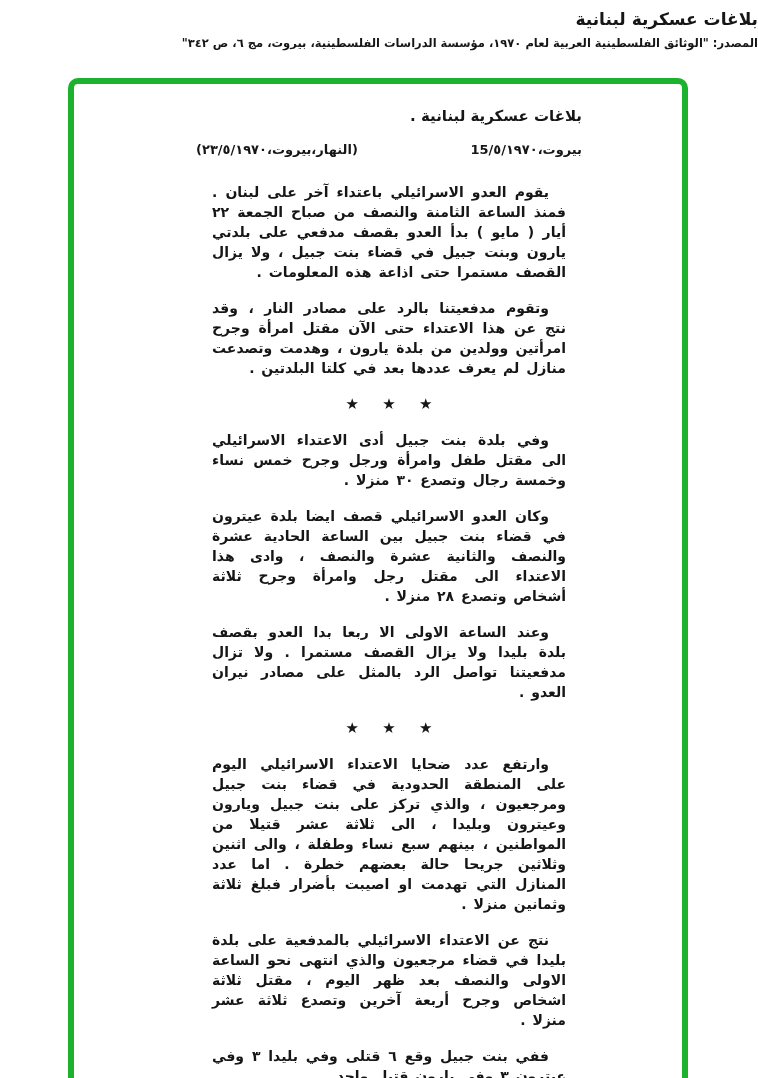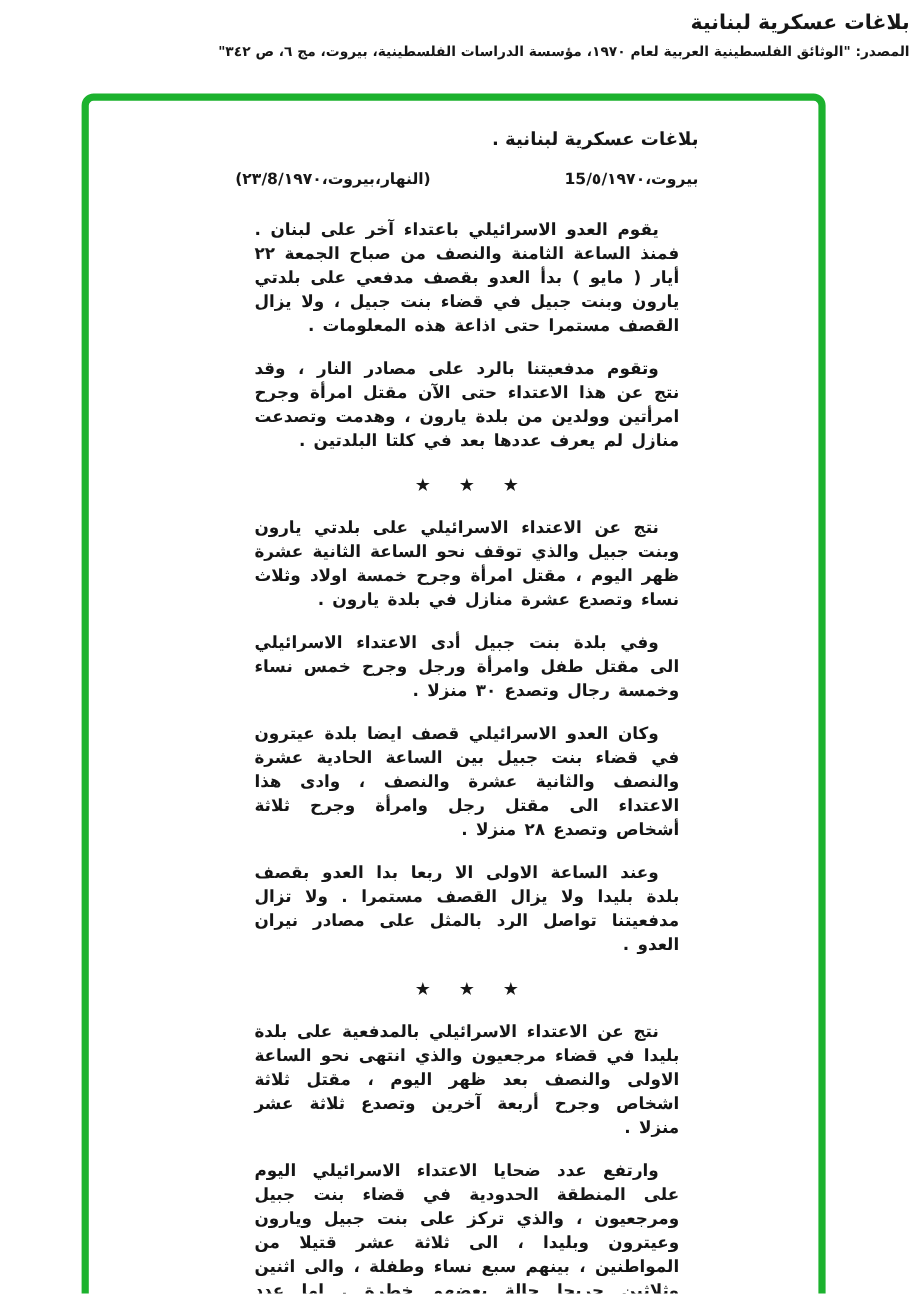--- a/index.html
+++ b/index.html
@@ -108,30 +108,29 @@
 <div class="page-header">
   <div class="title">بلاغات عسكرية لبنانية</div>
   <div class="source">المصدر: "الوثائق الفلسطينية العربية لعام ١٩٧٠، مؤسسة الدراسات الفلسطينية، بيروت، مج ٦، ص ٣٤٢"</div>
 </div>
 
 <div class="doc-frame" id="doc-frame" style="border-color: rgb(28, 178, 46);">
   <div class="doc-content">
     <div class="doc-title">بلاغات عسكرية لبنانية .</div>
     <div class="dateline">
       <span>بيروت،15/٥/١٩٧٠</span>
-      <span>(النهار،بيروت،٢٣/8/١٩٧٠)</span>
+      <span>(النهار،بيروت،٢٣/٥/١٩٧٠)</span>
     </div>
     <div class="doc-body" id="doc-body">
         <p>يقوم العدو الاسرائيلي باعتداء آخر على لبنان . فمنذ الساعة الثامنة والنصف من صباح الجمعة ٢٢ أيار ( مايو ) بدأ العدو بقصف مدفعي على بلدتي يارون وبنت جبيل في قضاء بنت جبيل ، ولا يزال القصف مستمرا حتى اذاعة هذه المعلومات .</p>
         <p>وتقوم مدفعيتنا بالرد على مصادر النار ، وقد نتج عن هذا الاعتداء حتى الآن مقتل امرأة وجرح امرأتين وولدين من بلدة يارون ، وهدمت وتصدعت منازل لم يعرف عددها بعد في كلتا البلدتين .</p>
         <div class="stars">★ ★ ★</div>
-        <p>نتج عن الاعتداء الاسرائيلي على بلدتي يارون وبنت جبيل والذي توقف نحو الساعة الثانية عشرة ظهر اليوم ، مقتل امرأة وجرح خمسة اولاد وثلاث نساء وتصدع عشرة منازل في بلدة يارون .</p>
         <p>وفي بلدة بنت جبيل أدى الاعتداء الاسرائيلي الى مقتل طفل وامرأة ورجل وجرح خمس نساء وخمسة رجال وتصدع ٣٠ منزلا .</p>
         <p>وكان العدو الاسرائيلي قصف ايضا بلدة عيترون في قضاء بنت جبيل بين الساعة الحادية عشرة والنصف والثانية عشرة والنصف ، وادى هذا الاعتداء الى مقتل رجل وامرأة وجرح ثلاثة أشخاص وتصدع ٢٨ منزلا .</p>
         <p>وعند الساعة الاولى الا ربعا بدا العدو بقصف بلدة بليدا ولا يزال القصف مستمرا . ولا تزال مدفعيتنا تواصل الرد بالمثل على مصادر نيران العدو .</p>
         <div class="stars">★ ★ ★</div>
+        <p>وارتفع عدد ضحايا الاعتداء الاسرائيلي اليوم على المنطقة الحدودية في قضاء بنت جبيل ومرجعيون ، والذي تركز على بنت جبيل ويارون وعيترون وبليدا ، الى ثلاثة عشر قتيلا من المواطنين ، بينهم سبع نساء وطفلة ، والى اثنين وثلاثين جريحا حالة بعضهم خطرة . اما عدد المنازل التي تهدمت او اصيبت بأضرار فبلغ ثلاثة وثمانين منزلا .</p>
         <p>نتج عن الاعتداء الاسرائيلي بالمدفعية على بلدة بليدا في قضاء مرجعيون والذي انتهى نحو الساعة الاولى والنصف بعد ظهر اليوم ، مقتل ثلاثة اشخاص وجرح أربعة آخرين وتصدع ثلاثة عشر منزلا .</p>
-        <p>وارتفع عدد ضحايا الاعتداء الاسرائيلي اليوم على المنطقة الحدودية في قضاء بنت جبيل ومرجعيون ، والذي تركز على بنت جبيل ويارون وعيترون وبليدا ، الى ثلاثة عشر قتيلا من المواطنين ، بينهم سبع نساء وطفلة ، والى اثنين وثلاثين جريحا حالة بعضهم خطرة . اما عدد المنازل التي تهدمت او اصيبت بأضرار فبلغ ثلاثة وثمانين منزلا .</p>
         <p>ففي بنت جبيل وقع ٦ قتلى وفي بليدا ٣ وفي عيترون ٣ وفي يارون قتيل واحد .</p>
       </div>
     <div class="end-rule"></div>
   </div>
 </div>
 
 </body></html>

